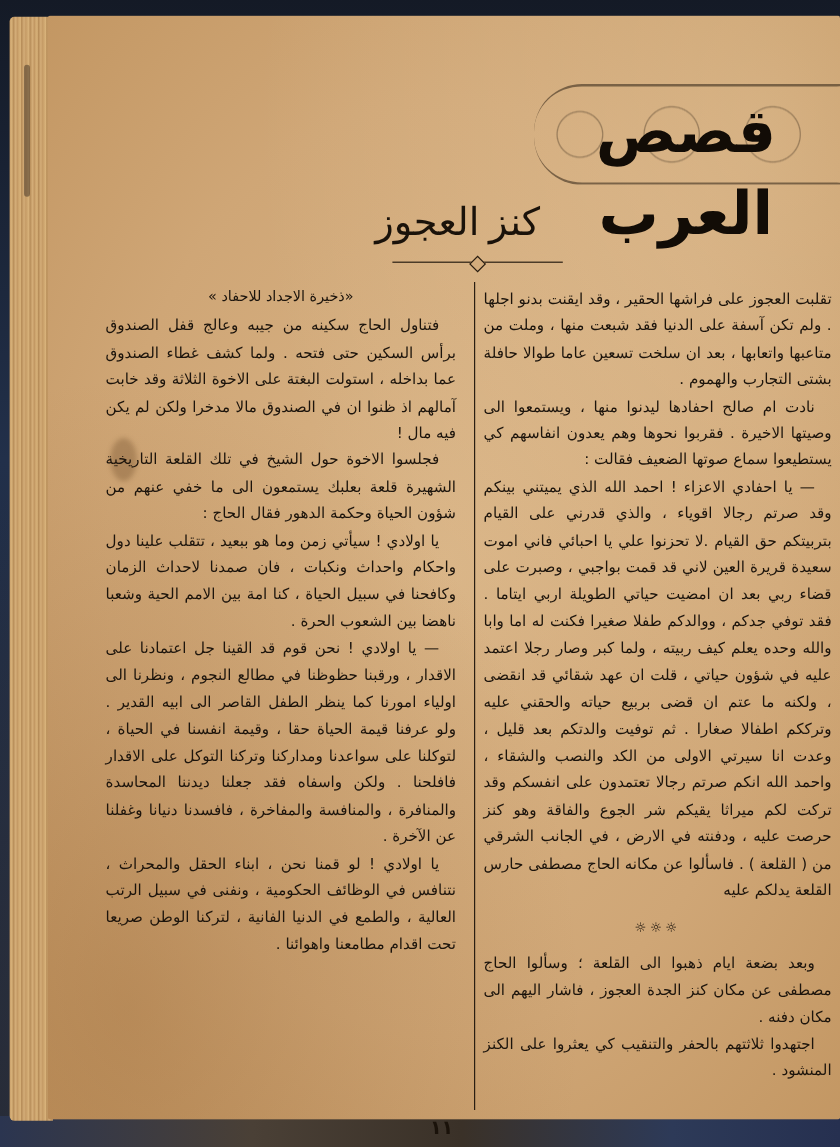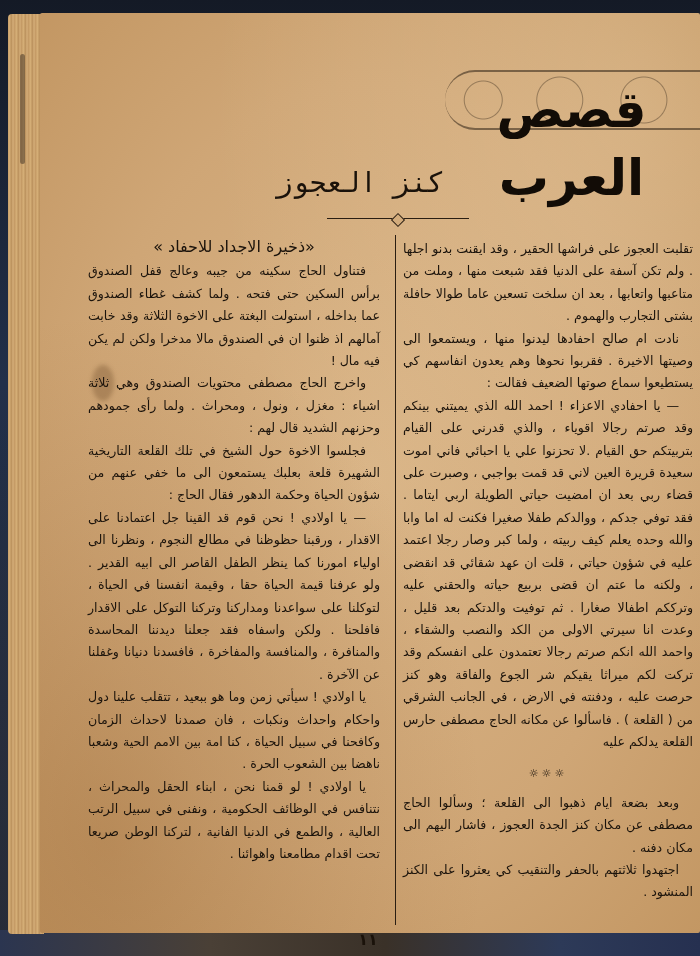--- a/index.html
+++ b/index.html
@@ -38,21 +38,21 @@
         radial-gradient(ellipse at 90% 10%, rgba(255,235,200,.25) 0%, transparent 50%),
         radial-gradient(ellipse at 50% 50%, #d9b486 0%, #cfa676 60%, #c39763 100%);
       border-radius: 2px;
     }
     .stain {
       position: absolute; left: 52px; top: 352px; width: 22px; height: 36px;
       border-radius: 50%; background: rgba(110,75,40,.35); filter: blur(2px);
     }
     
     .logo {
-      position: absolute; left: 445px; top: 70px; width: 255px; height: 60px;
+      position: absolute; left: 445px; top: 70px; width: 255px; height: 84px;
       direction: rtl;
       text-decoration: underline;
     }
     .logo-ornament {
       position: absolute; inset: 0;
       border-top: 2px solid rgba(30,20,10,.5);
       border-bottom: 2px solid rgba(30,20,10,.5);
       border-radius: 40px 0 0 40px;
       background:
         radial-gradient(circle at 15% 50%, transparent 18px, rgba(30,20,10,.35) 19px, transparent 20px),
@@ -61,23 +61,23 @@
     }
     .logo-text {
       position: absolute; right: 2px; top: 6px; left: 0;
       font-family: "DejaVu Sans", sans-serif;
       font-weight: bold; font-size: 50px; line-height: 68px;
       color: #120c06; text-align: center; letter-spacing: -1px;
     }
     
     .story-title {
       position: absolute; left: 270px; top: 160px; width: 180px;
-      text-align: center; direction: rtl;
-      font-family: Liberation Mono, monospace;
-      font-size: 28px; color: #1a120a; line-height: 50px;
+      text-align: right; direction: rtl;
+      font-family: Liberation Serif, serif;
+      font-size: 32px; color: #1a120a; line-height: 50px;
     }
     .title-rule {
       position: absolute; left: 327px; top: 215px; width: 142px; height: 8px;
     }
     .title-rule::before {
       content: ""; position: absolute; left: 0; right: 0; top: 3px; height: 1px; background: #2a1e12;
     }
     .title-rule::after {
       content: ""; position: absolute; left: 66px; top: 0; width: 8px; height: 8px;
       transform: rotate(45deg); border: 1px solid #2a1e12; background: #d3ac7c;
@@ -89,21 +89,21 @@
     .col {
       position: absolute; direction: rtl; text-align: justify;
       font-family: "DejaVu Sans", sans-serif;
       font-size: 12.6px; line-height: 22.4px; color: #1c140c;
     }
     .col-right { left: 403px; top: 238px; width: 290px; }
     .col-left  { left: 88px;  top: 236px; width: 292px; }
     .col p { margin: 0; text-indent: 14px; }
     .col p.noindent { text-indent: 0; }
     .col .section-head {
-      text-align: center; text-indent: 0; font-size: 16px; margin-bottom: 2px;
+      text-align: center; text-indent: 0; font-size: 12px; margin-bottom: 2px;
     }
     .col .stars {
       text-align: center; text-indent: 0; letter-spacing: 3px; font-size: 11px;
       margin: 10px 0 6px;
     }
     .page-number {
       position: absolute; left: 353px; top: 930px; width: 30px; text-align: center;
       font-family: "DejaVu Sans", sans-serif; font-size: 16px; font-weight: bold; color: #1a120a;
     }
   </style>
@@ -134,21 +134,20 @@
   <p>— يا احفادي الاعزاء ! احمد الله الذي يميتني بينكم وقد صرتم رجالا اقوياء ، والذي قدرني على القيام بتربيتكم حق القيام .لا تحزنوا علي يا احبائي فاني اموت سعيدة قريرة العين لاني قد قمت بواجبي ، وصبرت على قضاء ربي بعد ان امضيت حياتي الطويلة اربي ايتاما . فقد توفي جدكم ، ووالدكم طفلا صغيرا فكنت له اما وابا والله وحده يعلم كيف ربيته ، ولما كبر وصار رجلا اعتمد عليه في شؤون حياتي ، قلت ان عهد شقائي قد انقضى ، ولكنه ما عتم ان قضى بربيع حياته والحقني عليه وترككم اطفالا صغارا . ثم توفيت والدتكم بعد قليل ، وعدت انا سيرتي الاولى من الكد والنصب والشقاء ، واحمد الله انكم صرتم رجالا تعتمدون على انفسكم وقد تركت لكم ميراثا يقيكم شر الجوع والفاقة وهو كنز حرصت عليه ، ودفنته في الارض ، في الجانب الشرقي من ( القلعة ) . فاسألوا عن مكانه الحاج مصطفى حارس القلعة يدلكم عليه</p>
   <p class="stars">☼☼☼</p>
   <p>وبعد بضعة ايام ذهبوا الى القلعة ؛ وسألوا الحاج مصطفى عن مكان كنز الجدة العجوز ، فاشار اليهم الى مكان دفنه .</p>
   <p>اجتهدوا ثلاثتهم بالحفر والتنقيب كي يعثروا على الكنز المنشود .</p>
 
 </div>
 
 <div class="col col-left">
   <p class="section-head">«ذخيرة الاجداد للاحفاد »</p>
   <p>فتناول الحاج سكينه من جيبه وعالج قفل الصندوق برأس السكين حتى فتحه . ولما كشف غطاء الصندوق عما بداخله ، استولت البغتة على الاخوة الثلاثة وقد خابت آمالهم اذ ظنوا ان في الصندوق مالا مدخرا ولكن لم يكن فيه مال !</p>
-  <p>واخرج الحاج مصطفى محتويات الصندوق وهي ثلاثة اشياء : مغزل ، ونول ، ومحراث . ولما رأى جمودهم وحزنهم الشديد قال لهم :</p>
   <p>فجلسوا الاخوة حول الشيخ في تلك القلعة التاريخية الشهيرة قلعة بعلبك يستمعون الى ما خفي عنهم من شؤون الحياة وحكمة الدهور فقال الحاج :</p>
+  <p>يا اولادي ! سيأتي زمن وما هو ببعيد ، تتقلب علينا دول واحكام واحداث ونكبات ، فان صمدنا لاحداث الزمان وكافحنا في سبيل الحياة ، كنا امة بين الامم الحية وشعبا ناهضا بين الشعوب الحرة .</p>
   <p>— يا اولادي ! نحن قوم قد القينا جل اعتمادنا على الاقدار ، ورقبنا حظوظنا في مطالع النجوم ، ونظرنا الى اولياء امورنا كما ينظر الطفل القاصر الى ابيه القدير . ولو عرفنا قيمة الحياة حقا ، وقيمة انفسنا في الحياة ، لتوكلنا على سواعدنا ومداركنا وتركنا التوكل على الاقدار فافلحنا . ولكن واسفاه فقد جعلنا ديدننا المحاسدة والمنافرة ، والمنافسة والمفاخرة ، فافسدنا دنيانا وغفلنا عن الآخرة .</p>
-  <p>يا اولادي ! سيأتي زمن وما هو ببعيد ، تتقلب علينا دول واحكام واحداث ونكبات ، فان صمدنا لاحداث الزمان وكافحنا في سبيل الحياة ، كنا امة بين الامم الحية وشعبا ناهضا بين الشعوب الحرة .</p>
   <p>يا اولادي ! لو قمنا نحن ، ابناء الحقل والمحراث ، نتنافس في الوظائف الحكومية ، ونفنى في سبيل الرتب العالية ، والطمع في الدنيا الفانية ، لتركنا الوطن صريعا تحت اقدام مطامعنا واهوائنا .</p>
 
 </div>
 
 <div class="page-number">١١</div>
 
 </body></html>

